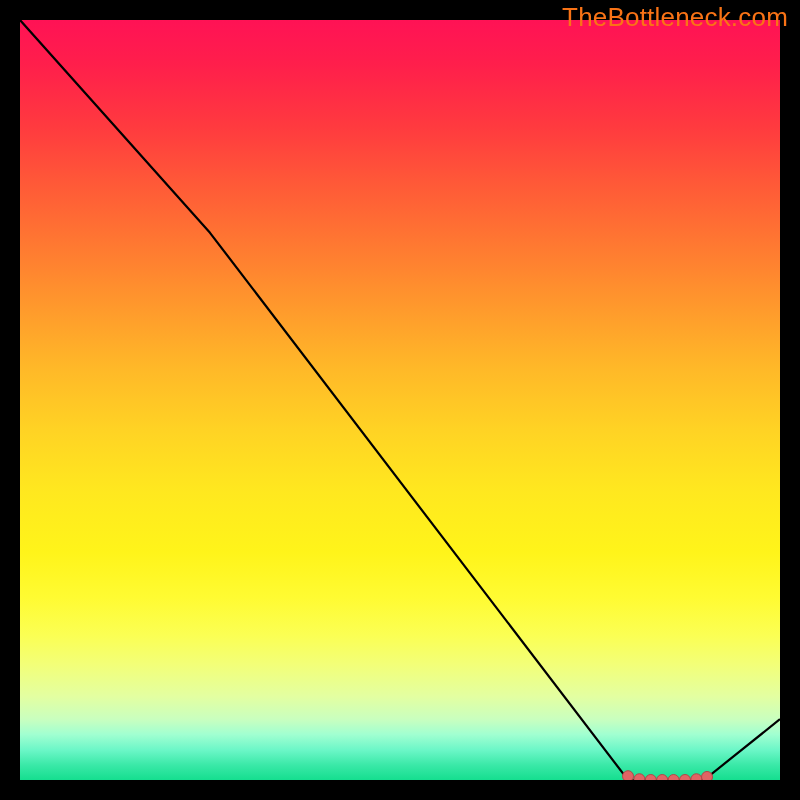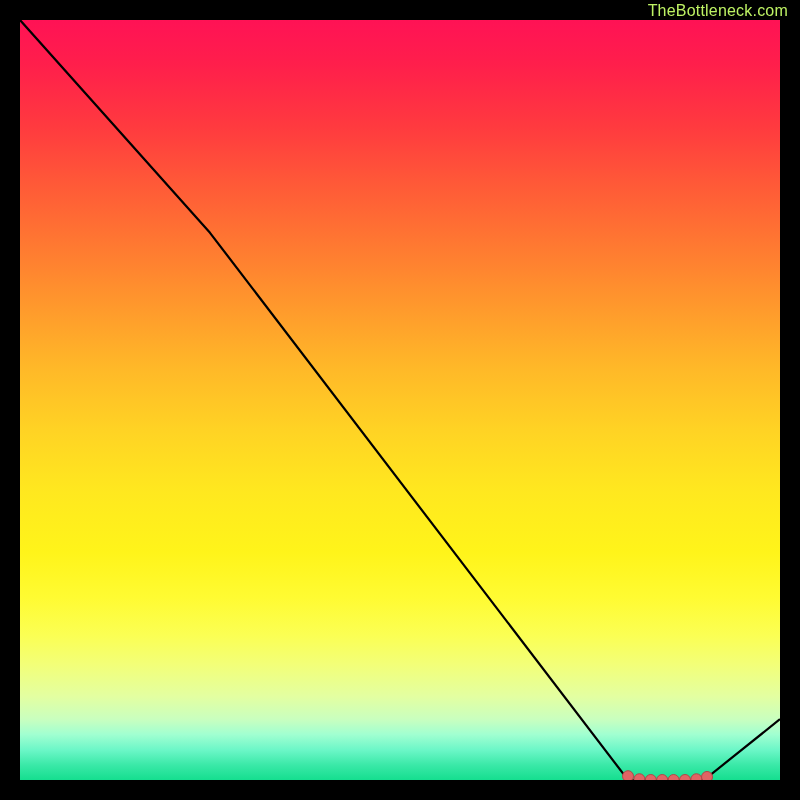--- a/index.html
+++ b/index.html
@@ -7,23 +7,23 @@
   .frame {
     position: relative;
     width: 800px;
     height: 800px;
     background: #000;
   }
   .watermark {
     position: absolute;
     top: 2px;
     right: 12px;
-    color: #bef264;
+    color: #f97316;
     font-family: Arial, Helvetica, sans-serif;
-    font-size: 16px;
+    font-size: 26px;
     letter-spacing: 0.2px;
     z-index: 10;
   }
   .plot {
     position: absolute;
     left: 20px;
     top: 20px;
     width: 760px;
     height: 760px;
     overflow: hidden;

